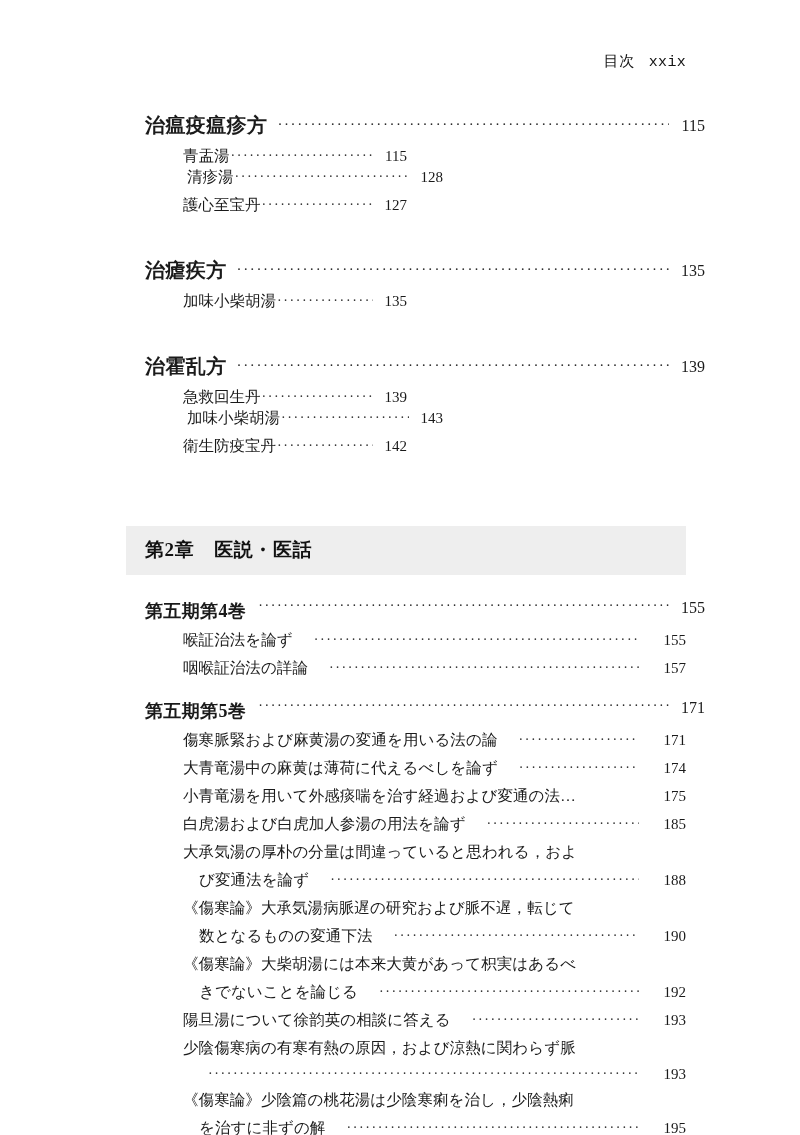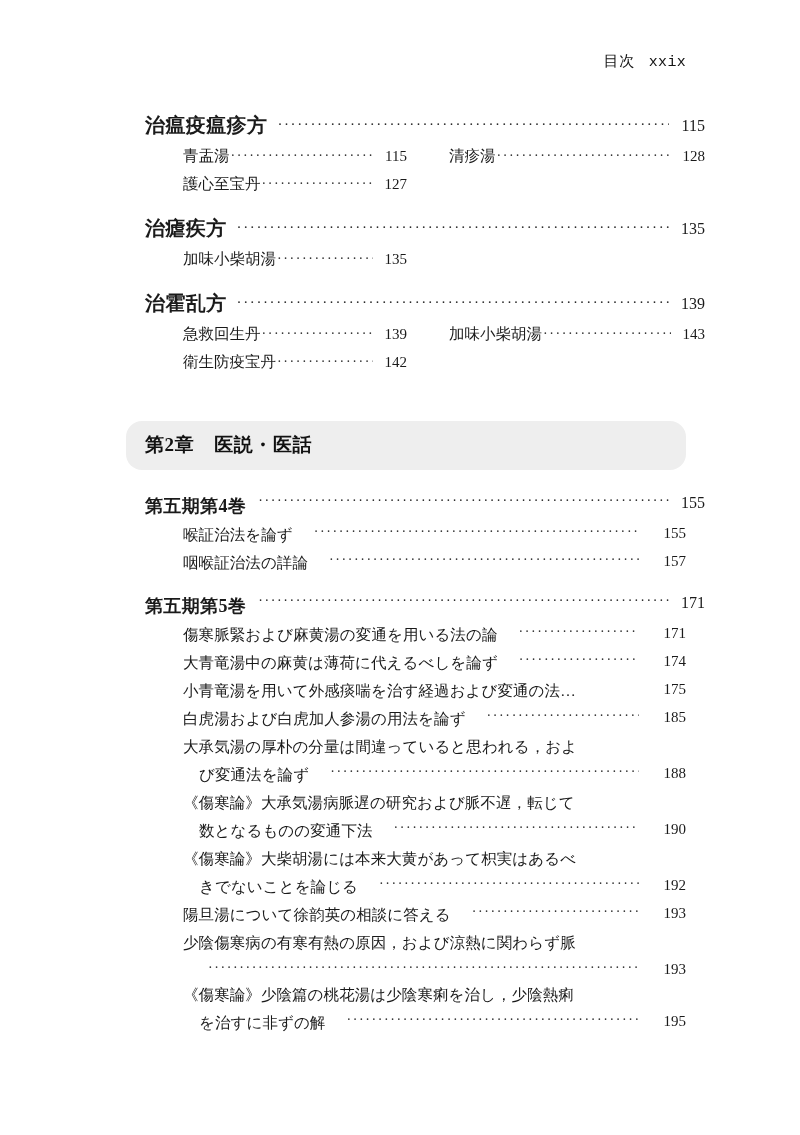--- a/index.html
+++ b/index.html
@@ -74,20 +74,21 @@
     text-align: right;
     min-width: 30px;
   }
 
   
   .two-col {
     display: flex;
     width: 560px;
     margin-left: 19px;
     box-sizing: border-box;
+    flex-direction: column;
   }
   .two-col .cell {
     display: flex;
     align-items: baseline;
     box-sizing: border-box;
   }
   .two-col .cell.c1 { width: 262px; padding-left: 38px; }
   .two-col .cell.c2 { width: 298px; padding-left: 42px; }
   .two-col .cell .title {
     font-size: 15.5px;
@@ -158,21 +159,21 @@
     min-width: 30px;
   }
 
   .c2-entry {
     width: 560px;
     margin-left: 19px;
     box-sizing: border-box;
   }
   .c2-line {
     display: flex;
-    align-items: flex-start;
+    align-items: center;
     box-sizing: border-box;
     padding-left: 38px;
     gap: 12px;
   }
   .c2-line.cont { padding-left: 54px; }
   .c2-line .title {
     font-size: 15.5px;
     white-space: nowrap;
     flex: 0 0 auto;
     letter-spacing: 0.005em;
@@ -288,21 +289,21 @@
           <span class="leader">························································································································</span>
           <span class="folio">142</span>
         </div>
         <div class="cell c2 empty">
           <span class="title">　</span>
           <span class="leader">························································································································</span>
           <span class="folio"></span>
         </div>
       </div>
       <div class="gap-banner-top"></div>
-      <div class="chapter-banner" style="background: rgb(238, 238, 238); border-radius: 16px;"><span class="ch-num">第2章</span><span class="ch-title">医説・医話</span></div>
+      <div class="chapter-banner" style="background: rgb(238, 238, 238);"><span class="ch-num">第2章</span><span class="ch-title">医説・医話</span></div>
       <div class="gap-banner-bot"></div>
       <div class="c2-head">
         <span class="title">第五期第4巻</span>
         <span class="leader">························································································································</span>
         <span class="folio">155</span>
       </div>
       <div class="gap-line"></div>
       <div class="c2-entry">
         <div class="c2-line">
           <span class="title">喉証治法を論ず</span>

